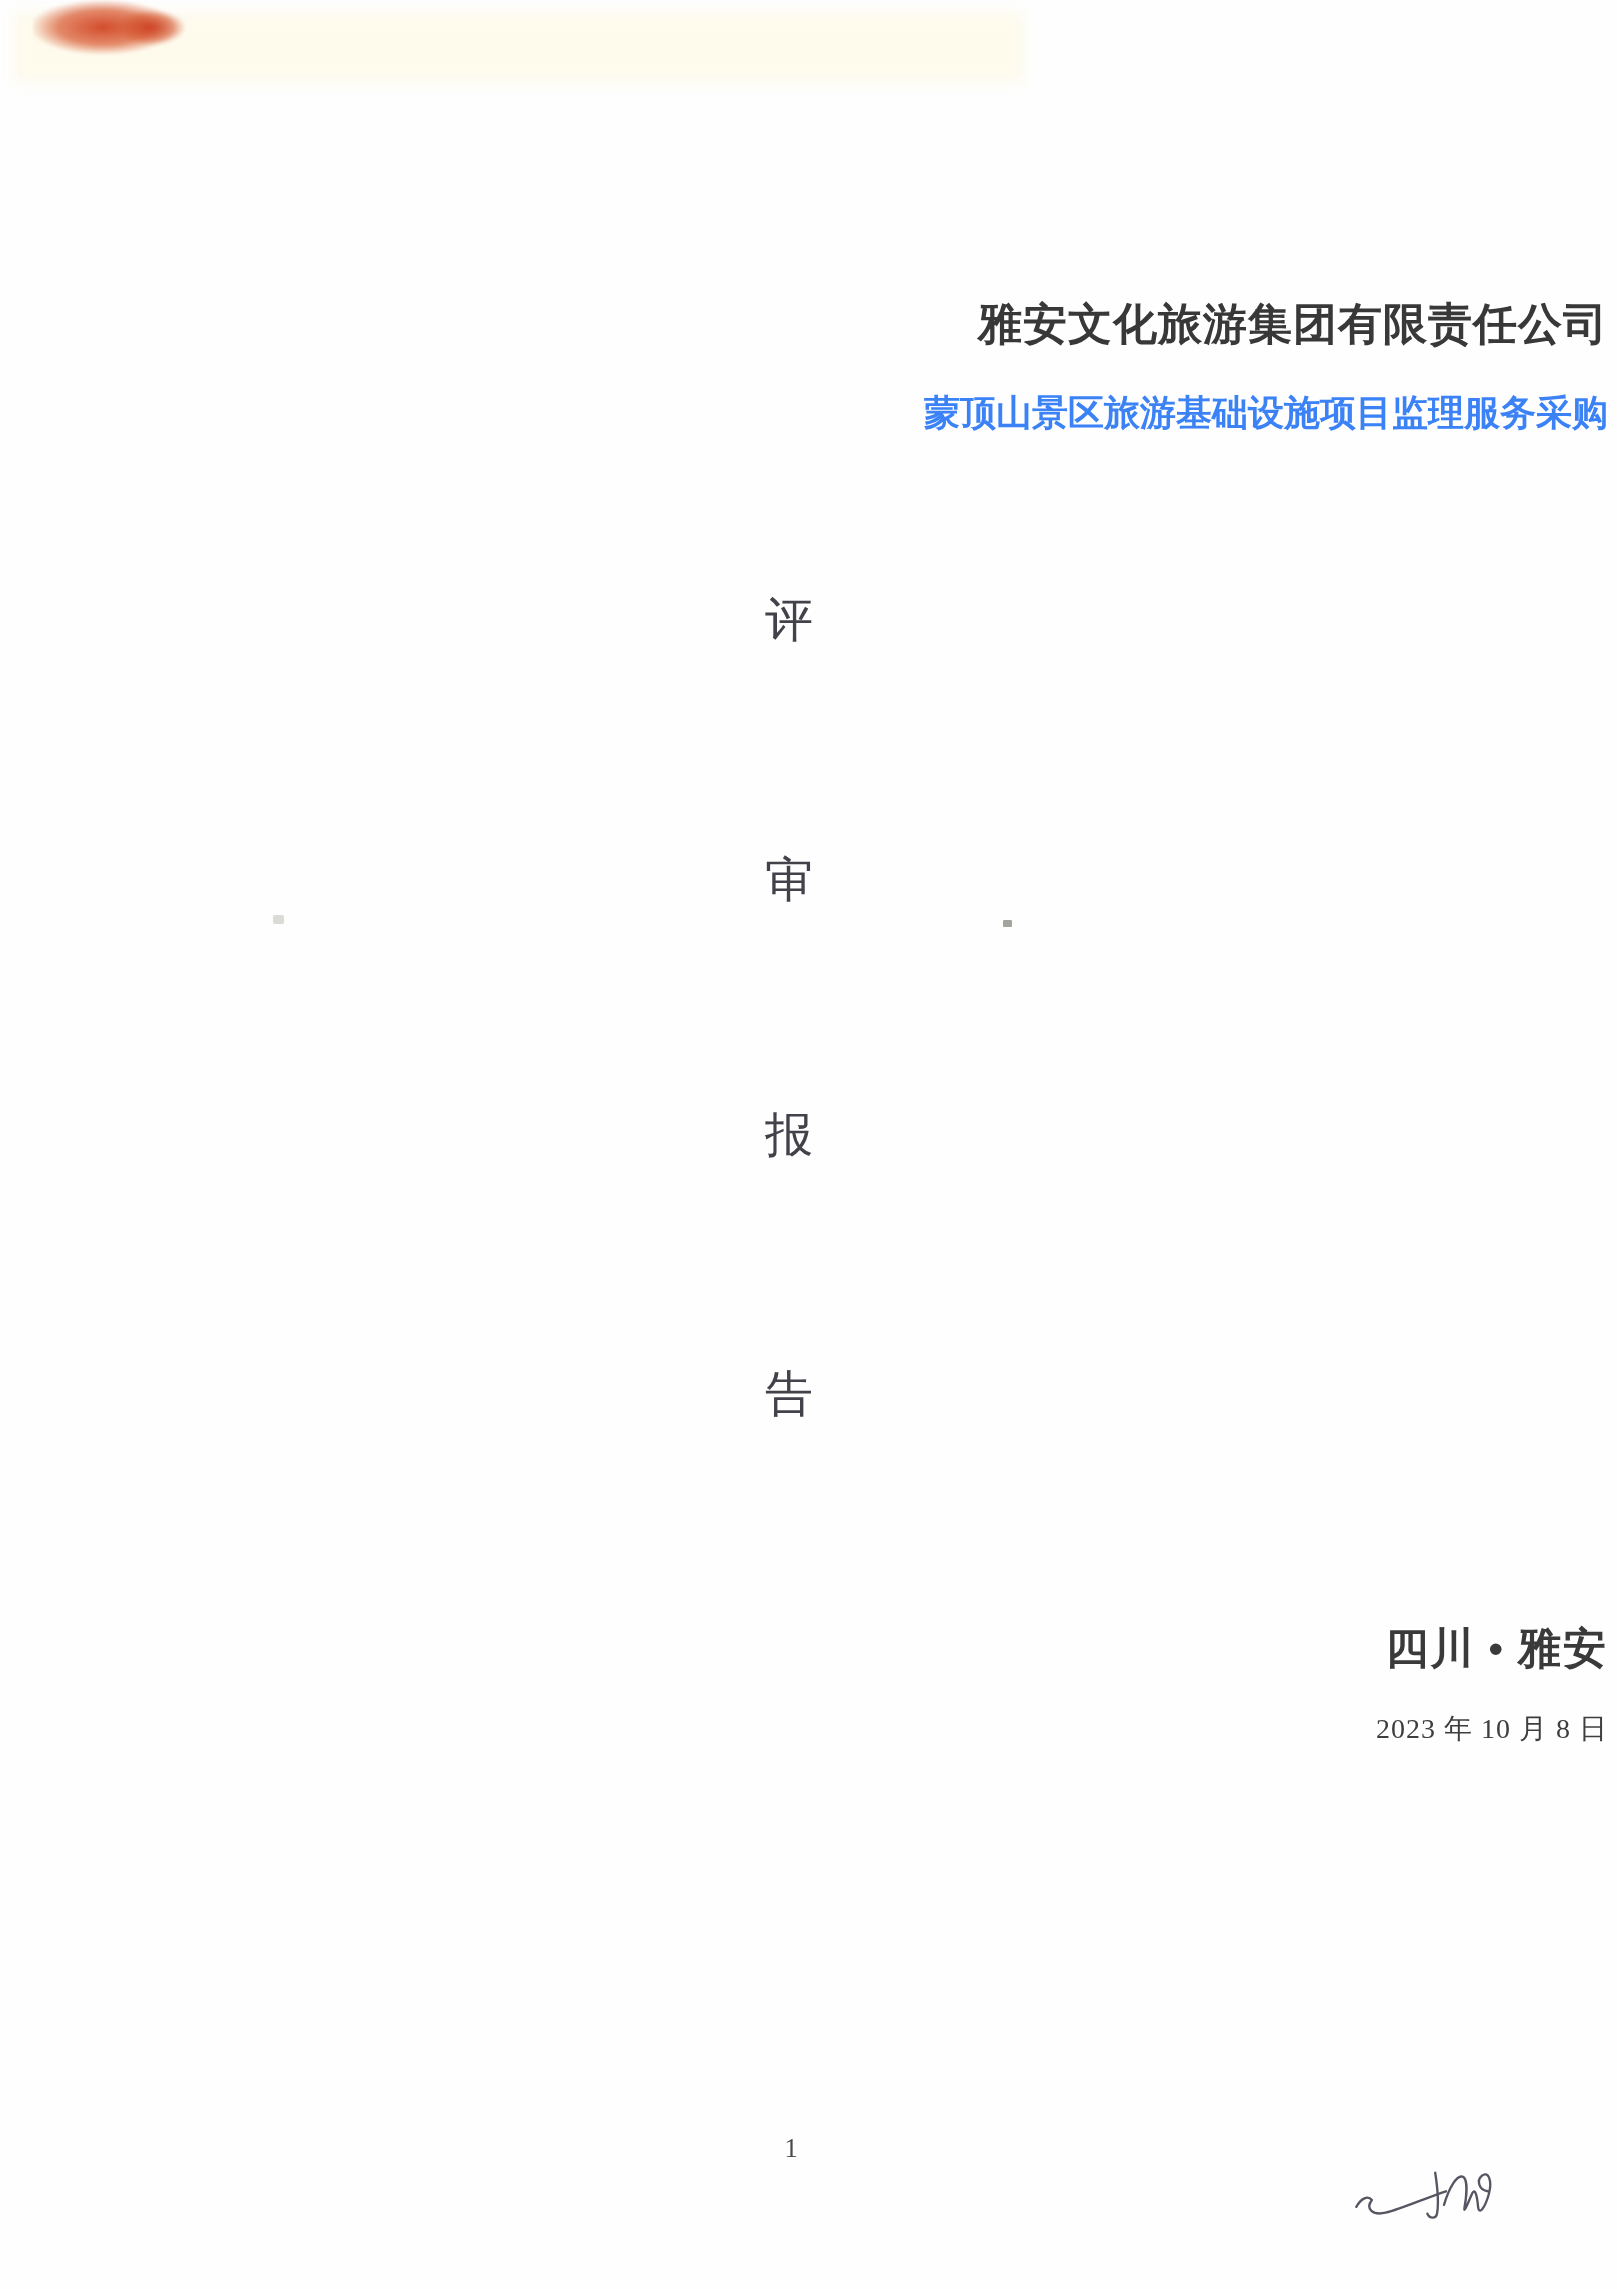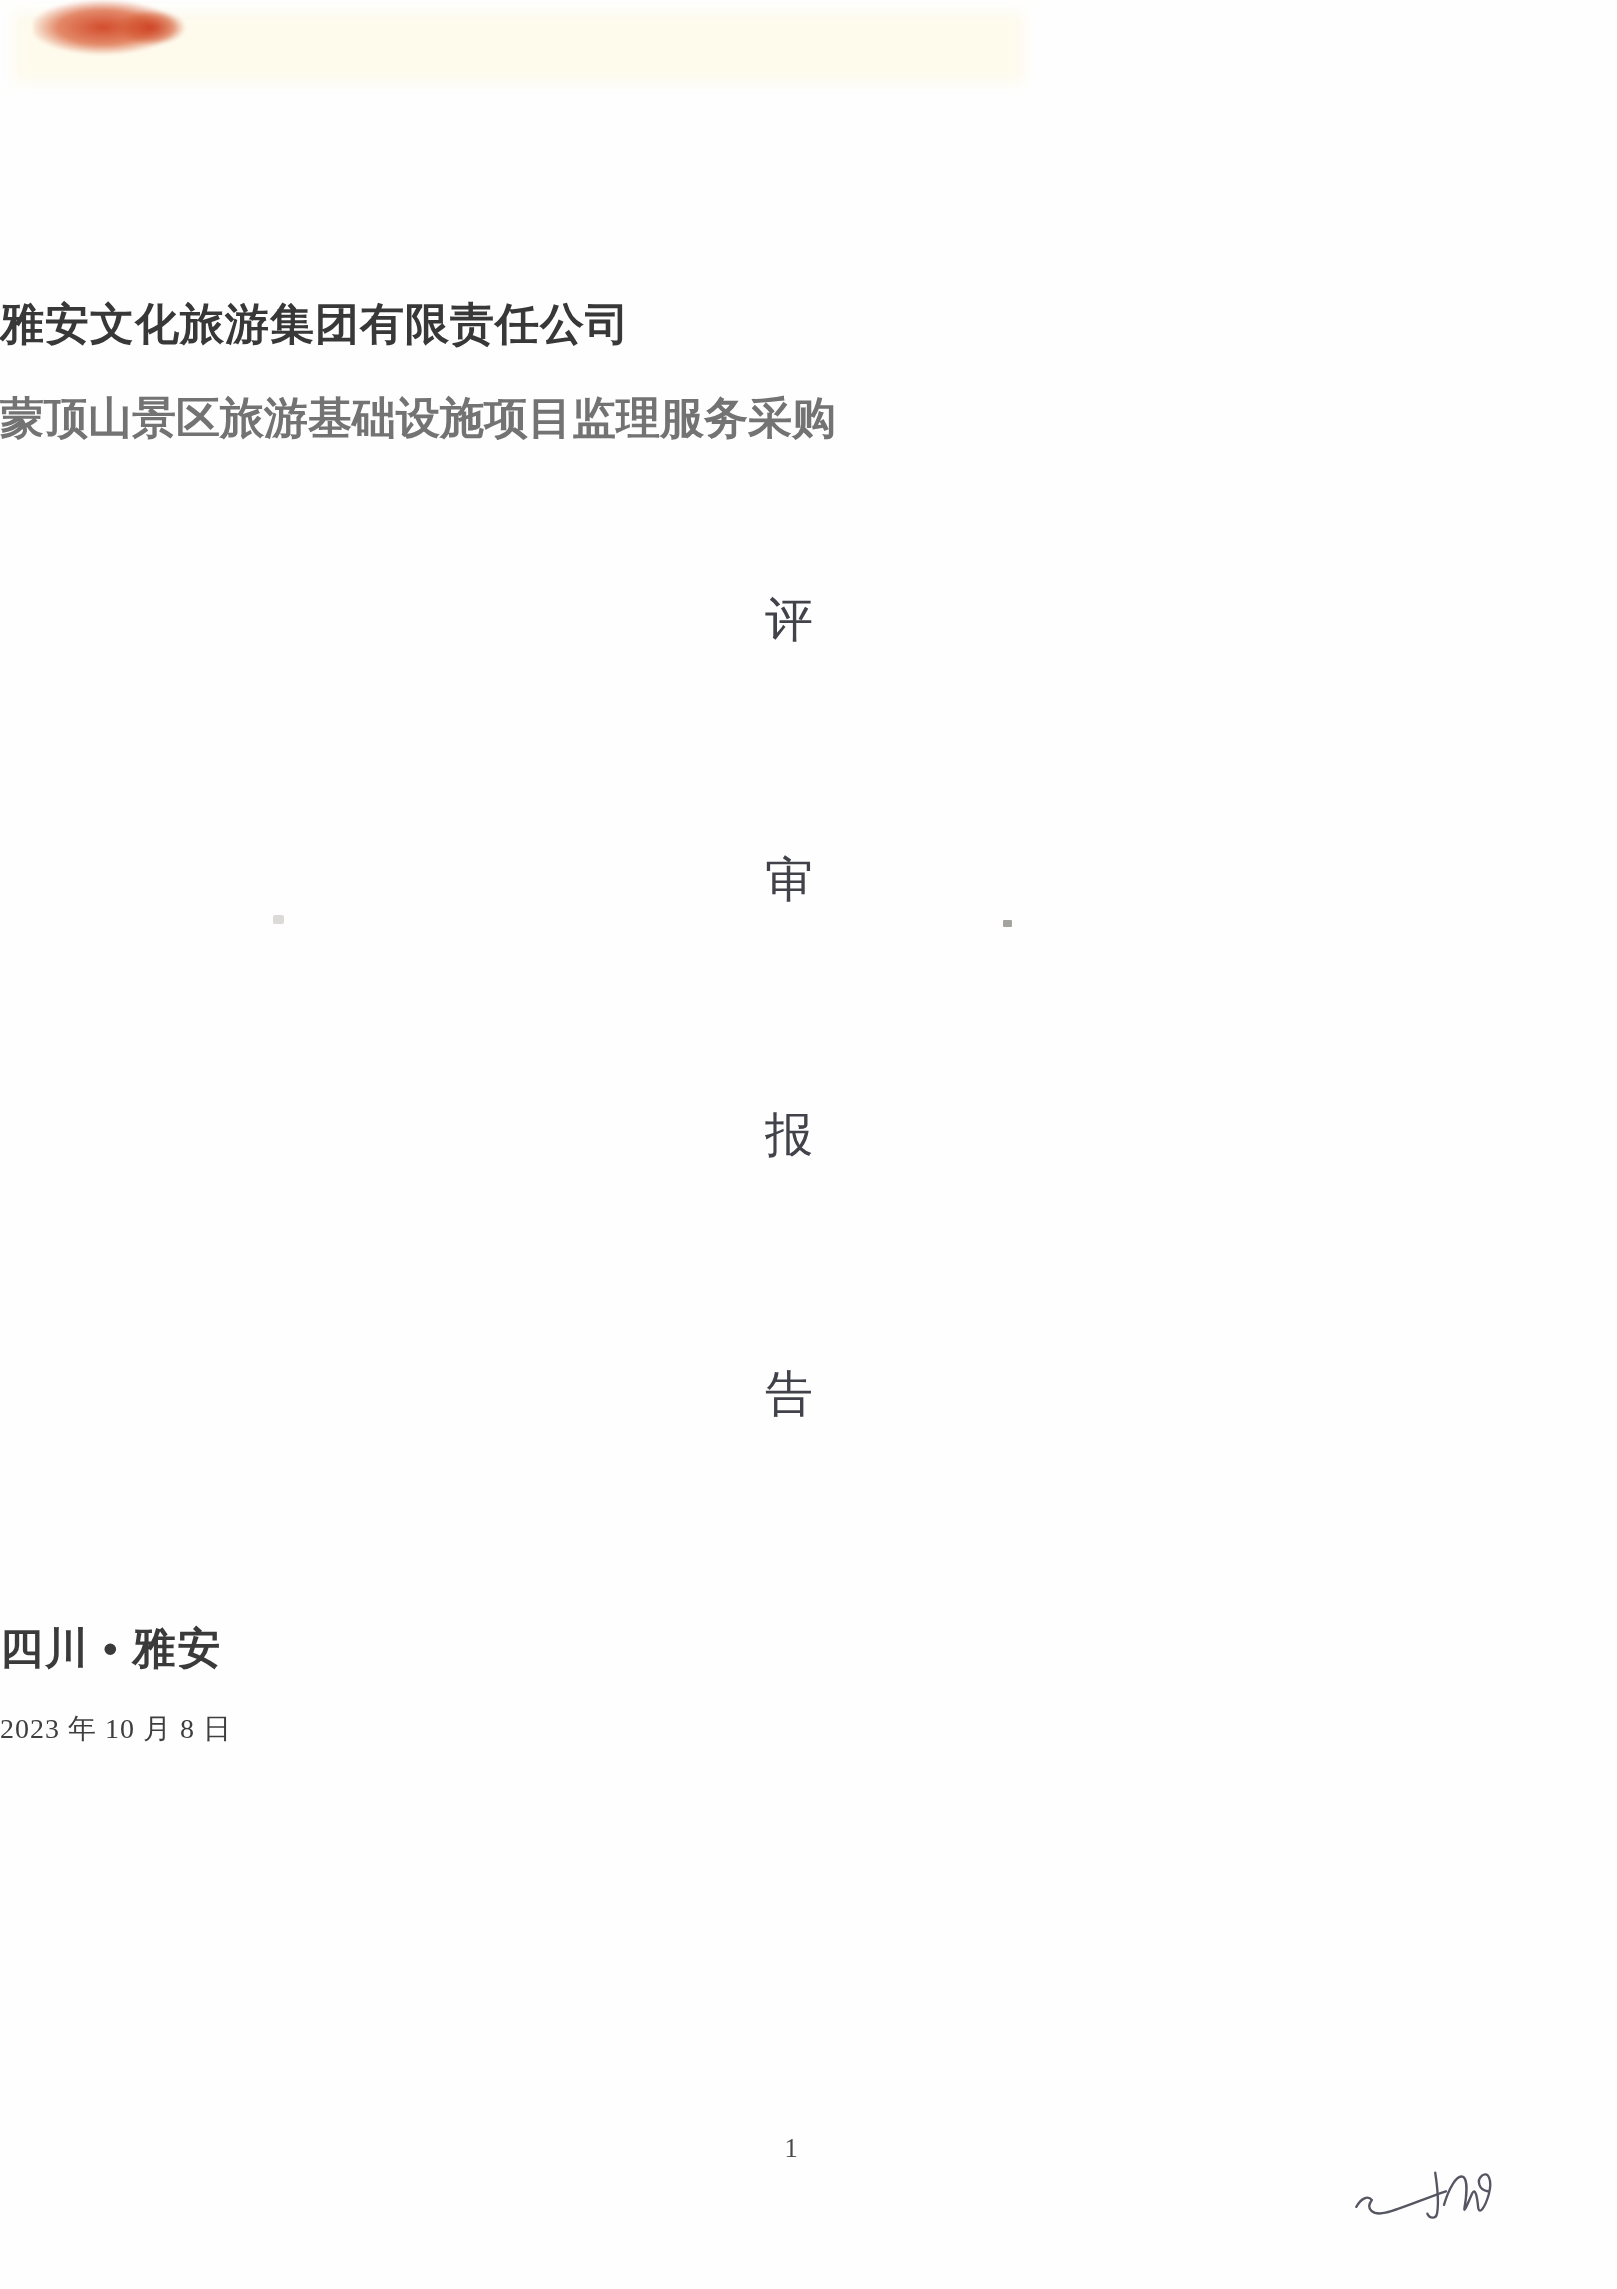--- a/index.html
+++ b/index.html
@@ -55,36 +55,37 @@
       rgba(212, 84, 44, 0.55) 50%,
       rgba(222, 104, 58, 0) 75%);
     filter: blur(1px);
   }
 
   
   .line {
     position: absolute;
     left: 0;
     width: 1578px;
-    text-align: left;
+    text-align: right;
     white-space: pre;
+    padding-left: 30px;
   }
 
   .title1 {
     top: 295px;
     font-size: 44px;
     font-weight: 700;
     color: #383838;
     letter-spacing: 1px;
   }
   .title2 {
     top: 389px;
-    font-size: 44px;
+    font-size: 36px;
     font-weight: 700;
-    color: #737373;
+    color: #3b82f6;
     letter-spacing: 0px;
   }
 
   .rchar {
     position: absolute;
     left: 0;
     width: 1578px;
     text-align: center;
     font-size: 48px;
     font-weight: 400;

